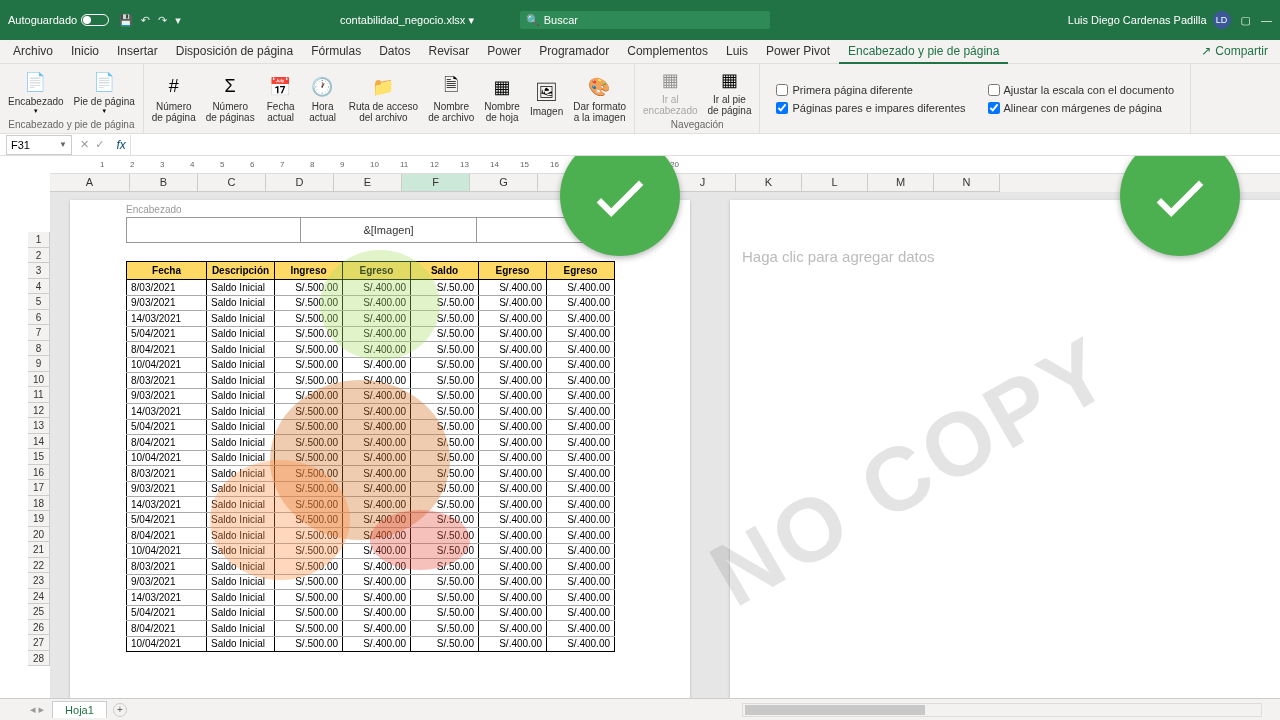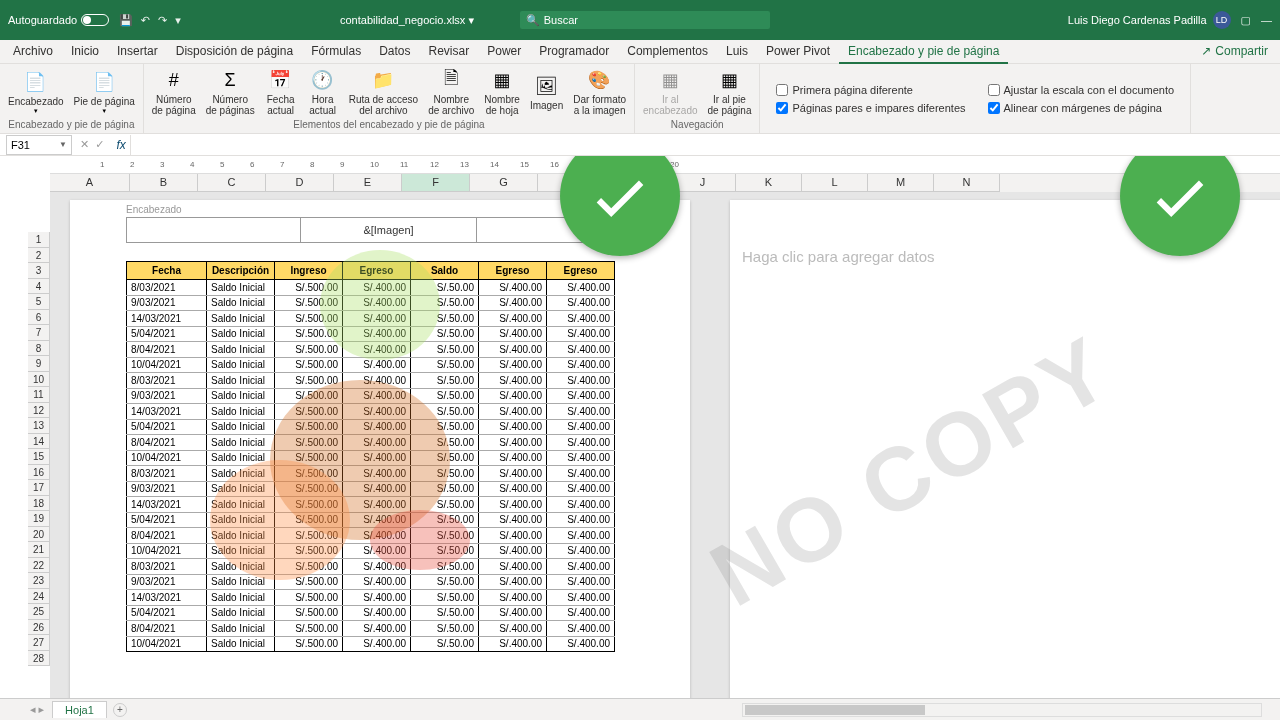--- a/index.html
+++ b/index.html
@@ -163,21 +163,20 @@
         </div>
         <div class="bigbtn">
           <div class="ico">🖼</div>
           <div class="txt">Imagen</div>
         </div>
         <div class="bigbtn">
           <div class="ico">🎨</div>
           <div class="txt">Dar formato<br>a la imagen</div>
         </div>
       </div>
-    <div class="lbl">Elementos del encabezado y pie de página</div>
   </div>
   <div class="group">
     <div class="items" id="g3items">
         <div class="bigbtn disabled">
           <div class="ico">▦</div>
           <div class="txt">Ir al<br>encabezado</div>
         </div>
         <div class="bigbtn">
           <div class="ico">▦</div>
           <div class="txt">Ir al pie<br>de página</div>

